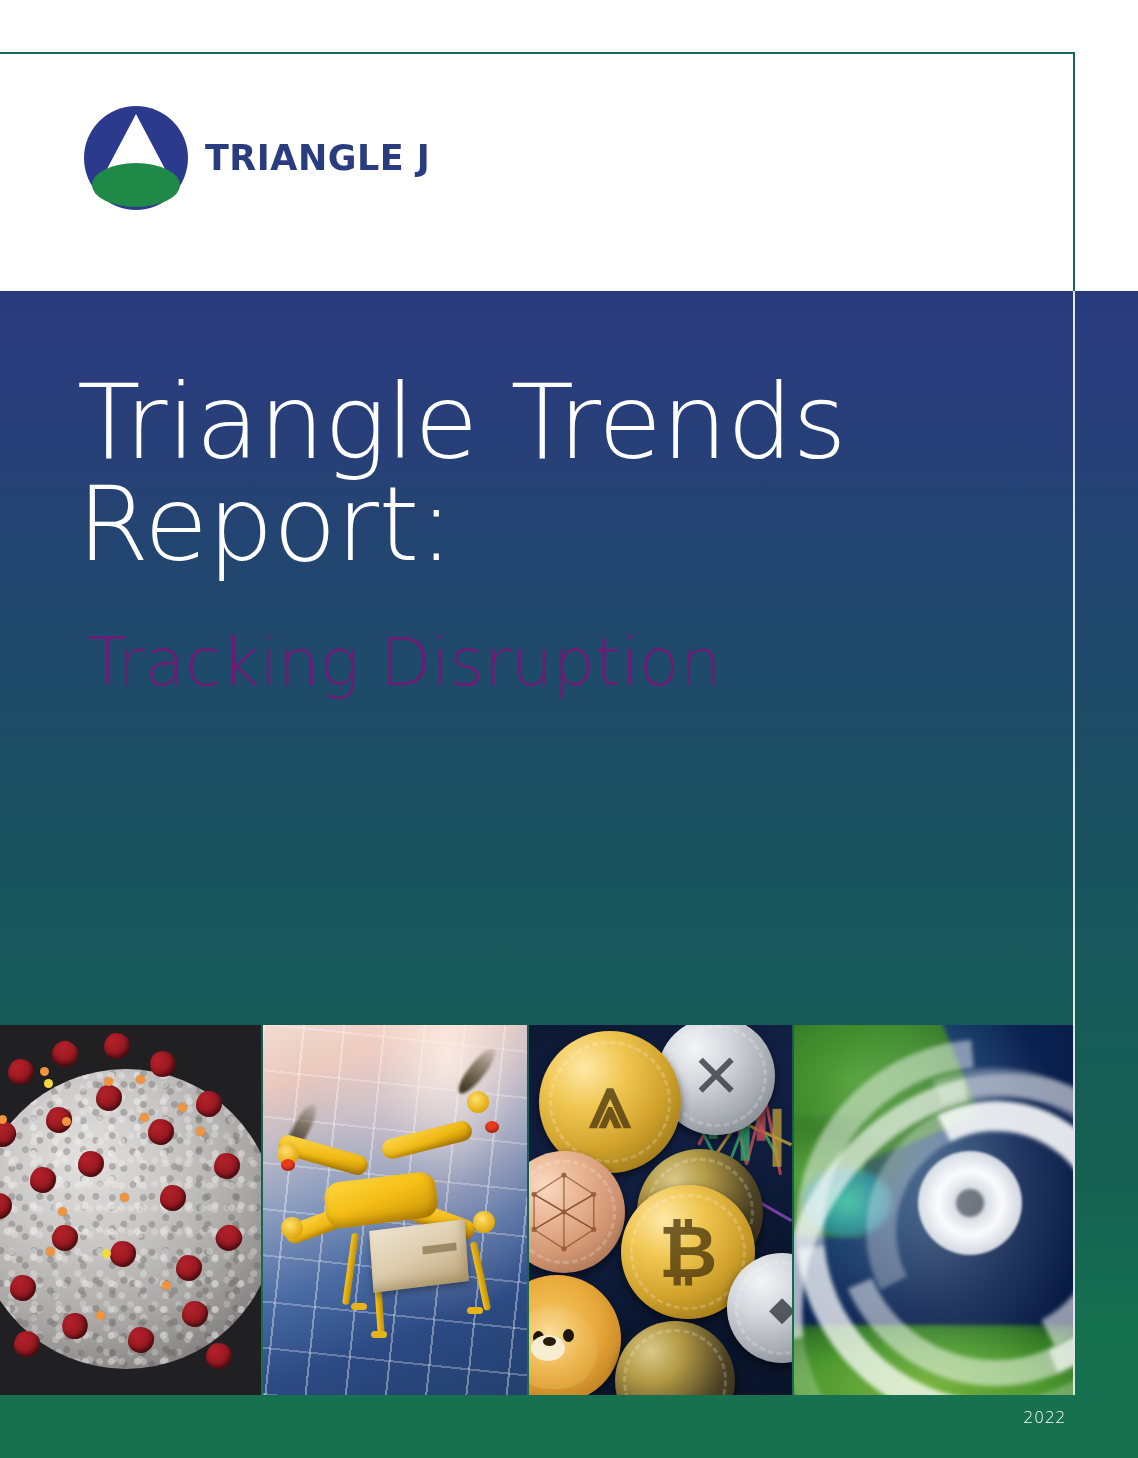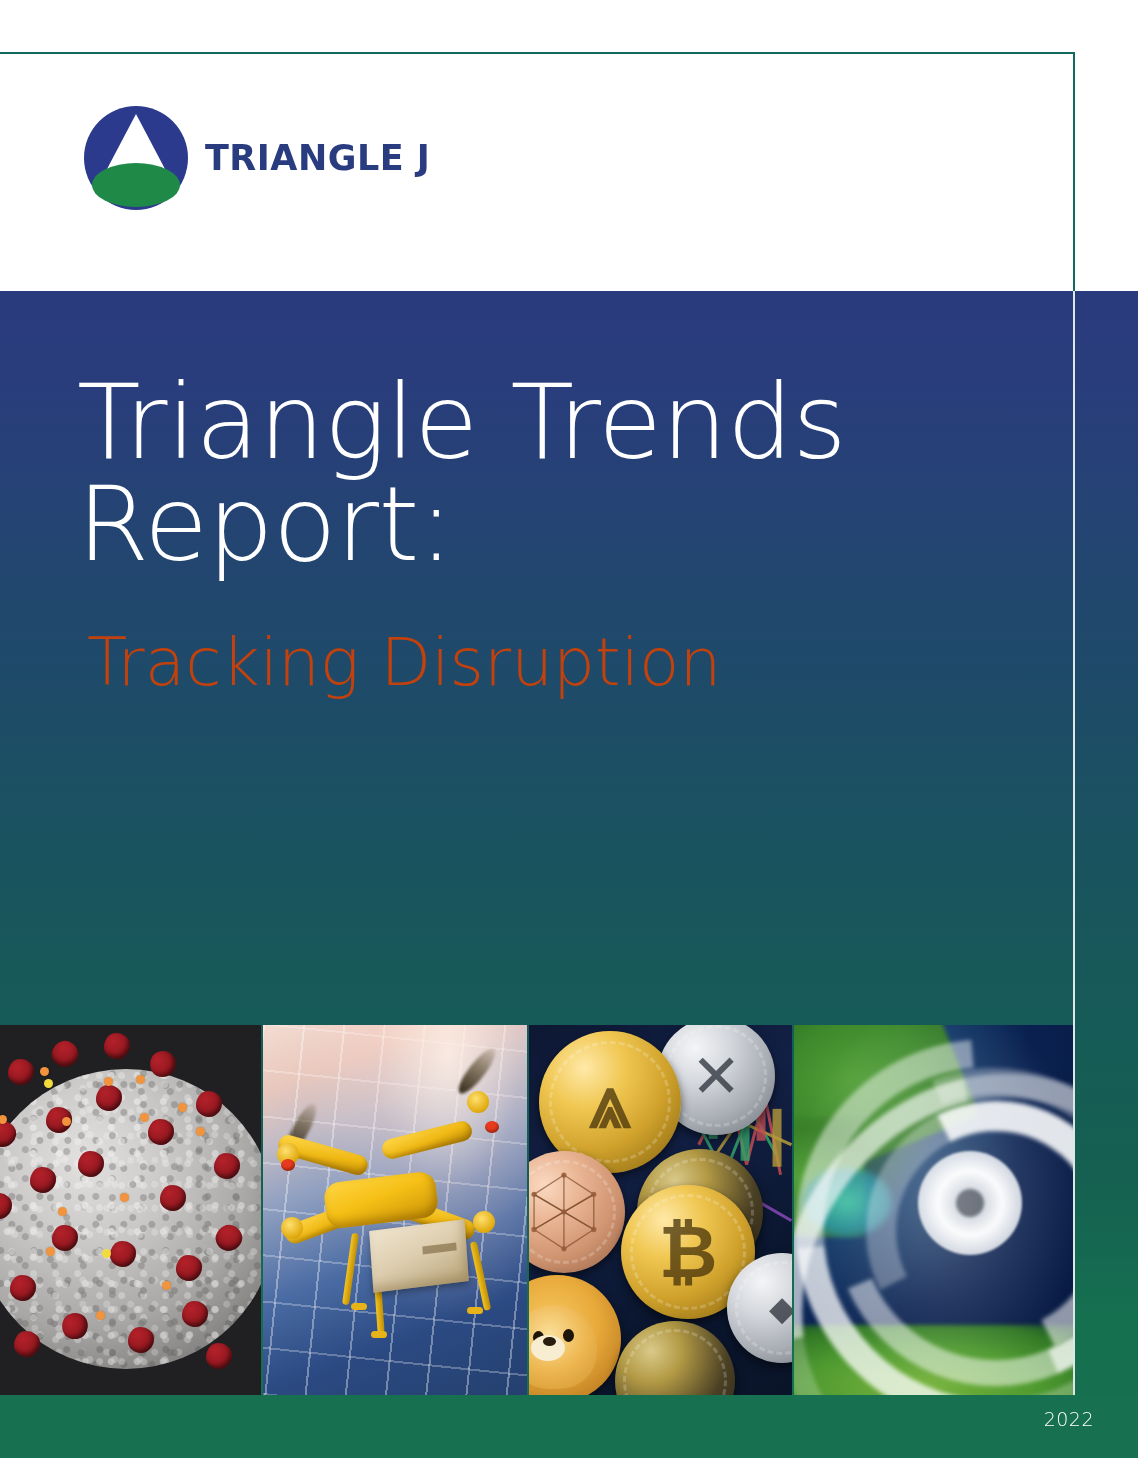--- a/index.html
+++ b/index.html
@@ -145,21 +145,21 @@
     color: #ffffff;
     letter-spacing: -0.5px;
     margin: 0;
     white-space: pre-line;
   }
   .sub-title {
     font-family: "DejaVu Sans", sans-serif;
     font-weight: 300;
     font-size: 66px;
     line-height: 1.0;
-    color: #c2410c;
+    color: #701a75;
     letter-spacing: 0px;
     margin: 54px 0 0 10px;
   }
 
   
   .photo-strip {
     position: absolute;
     left: 0;
     top: 1025px;
     width: 1075px;
@@ -476,25 +476,25 @@
     filter: blur(1.2px);
   }
   .haze {
     position: absolute; inset: 0;
     background: radial-gradient(ellipse at 52% 46%, rgba(255,255,255,.28) 0%, rgba(255,255,255,.10) 40%, transparent 70%);
   }
 
   
   .year {
     position: absolute;
-    right: 44px;
+    right: 72px;
     top: 1408px;
     font-family: "DejaVu Sans", sans-serif;
     font-weight: 300;
-    font-size: 19px;
+    font-size: 16px;
     color: #ffffff;
     letter-spacing: .5px;
     z-index: 35;
   }
 </style>
 </head>
 <body>
 
 <div class="page">
 

